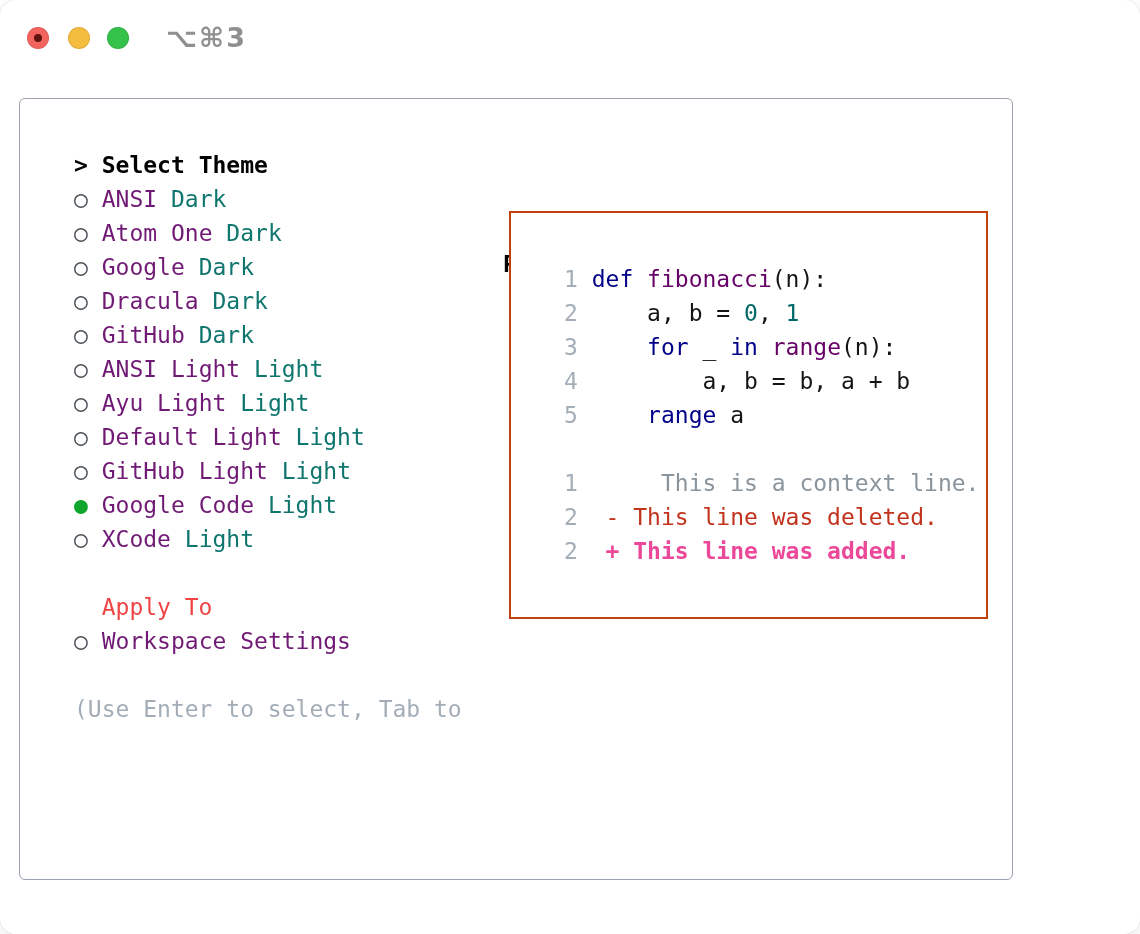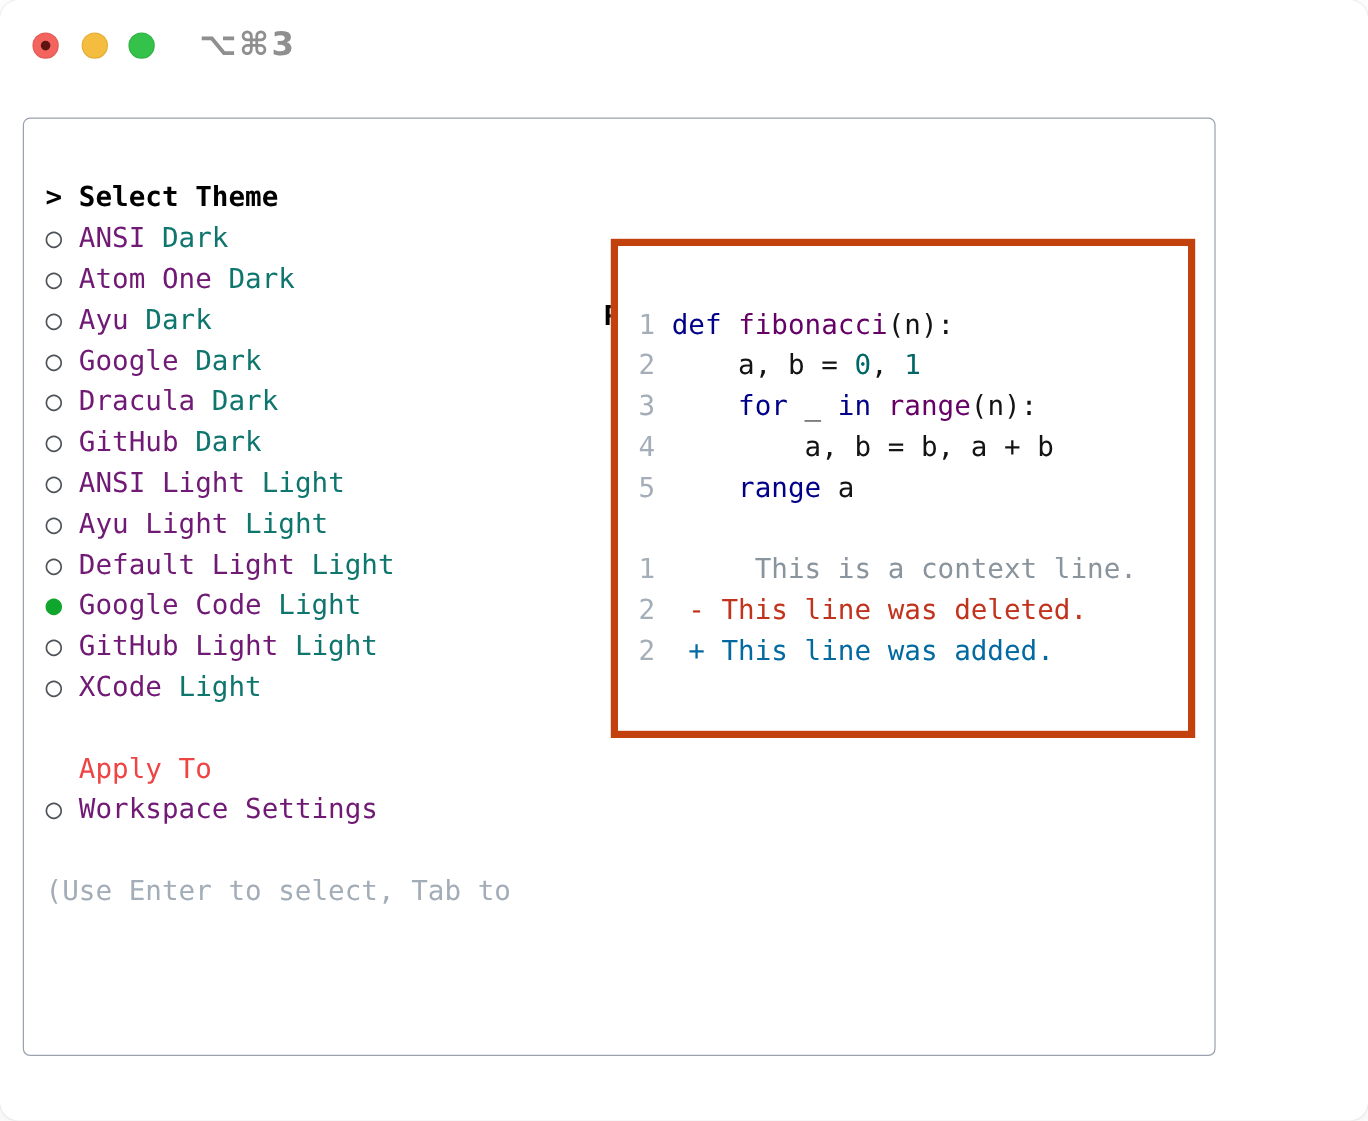--- a/index.html
+++ b/index.html
@@ -14,72 +14,71 @@
   .tl-min{left:68px;background:#f5bd3f;box-shadow:inset 0 0 0 1px rgba(0,0,0,0.08);}
   .tl-zoom{left:107px;background:#35c24a;box-shadow:inset 0 0 0 1px rgba(0,0,0,0.08);}
   .wtitle{position:absolute;left:166px;top:22px;font-family:"DejaVu Sans",sans-serif;
           font-weight:bold;font-size:27px;color:#8f8f8f;letter-spacing:2px;}
 
   
   .panel{position:absolute;left:19px;top:98px;width:992px;height:780px;
          border:1.5px solid #99a1ac;border-radius:6px;background:#fff;}
 
   
-  .row{white-space:pre;font-size:23px;line-height:34px;height:34px;color:#33383d;}
+  .row{white-space:pre;font-size:23px;line-height:34px;height:34px;color:#33383d;margin-left:36px;}
   .left-col{position:absolute;left:18px;top:49px;}
   .hdr{font-weight:bold;color:#000;}
   .marker{color:#4d5358;}
   .sel{color:#10a52c;}
   .tname{color:#701a75;}
   .variant{color:#0f766e;}
   .subhdr{color:#ef4444;padding-left:2ch;}
   .helpline{color:#a3adb8;}
 
   
   .preview-title{position:absolute;left:483px;top:148px;font-size:23px;line-height:34px;
                  font-weight:bold;color:#000;}
-  .preview-box{position:absolute;left:489px;top:100px;width:475px;height:404px;
-               border:6px solid #c2410c;background:#fff;}
+  .preview-box{position:absolute;left:489px;top:112px;width:475px;height:404px;
+               border:2px solid #c2410c;background:#fff;}
   .preview-content{position:absolute;left:17px;top:49px;right:4px;}
   .ln{color:#a4aeb8;}
   .kw{color:#000088;}
   .fn{color:#660066;}
   .num{color:#006666;}
   .plain{color:#141414;}
   .ctx{color:#8a949d;}
   .del{color:#c2331d;}
-  .add{color:#0369a1;}
+  .add{color:#ec4899;font-weight:bold;}
 </style>
 </head>
 <body>
 
 <div class="window">
   <div class="tlight tl-close">
       <div class="dot"></div>
     </div>
   <div class="tlight tl-min"></div>
   <div class="tlight tl-zoom"></div>
   <div class="wtitle">⌥⌘3</div>
 
   <div class="panel">
 
     <div class="left-col">
       <div class="row"><span class="hdr">&gt; </span><span class="hdr">Select Theme</span></div>
       <div id="theme-list">
           <div class="row"><span class="marker">○</span> <span class="tname">ANSI</span><span class="variant"> Dark</span></div>
           <div class="row"><span class="marker">○</span> <span class="tname">Atom One</span><span class="variant"> Dark</span></div>
-          <div class="row"><span class="marker">○</span> <span class="tname">Ayu</span><span class="variant"> Dark</span></div>
           <div class="row"><span class="marker">○</span> <span class="tname">Google</span><span class="variant"> Dark</span></div>
           <div class="row"><span class="marker">○</span> <span class="tname">Dracula</span><span class="variant"> Dark</span></div>
           <div class="row"><span class="marker">○</span> <span class="tname">GitHub</span><span class="variant"> Dark</span></div>
           <div class="row"><span class="marker">○</span> <span class="tname">ANSI Light</span><span class="variant"> Light</span></div>
           <div class="row"><span class="marker">○</span> <span class="tname">Ayu Light</span><span class="variant"> Light</span></div>
           <div class="row"><span class="marker">○</span> <span class="tname">Default Light</span><span class="variant"> Light</span></div>
+          <div class="row"><span class="marker">○</span> <span class="tname">GitHub Light</span><span class="variant"> Light</span></div>
           <div class="row"><span class="marker sel">●</span> <span class="tname sel">Google Code</span><span class="variant"> Light</span></div>
-          <div class="row"><span class="marker">○</span> <span class="tname">GitHub Light</span><span class="variant"> Light</span></div>
           <div class="row"><span class="marker">○</span> <span class="tname">XCode</span><span class="variant"> Light</span></div>
         </div>
       <div class="row"> </div>
       <div class="row subhdr">Apply To</div>
       <div id="apply-list">
           <div class="row"><span class="marker">○</span> <span class="tname">Workspace Settings</span></div>
         </div>
       <div class="row"> </div>
       <div id="help-lines">
           <div class="row"><span class="helpline">(Use Enter to select, Tab to</span></div>

